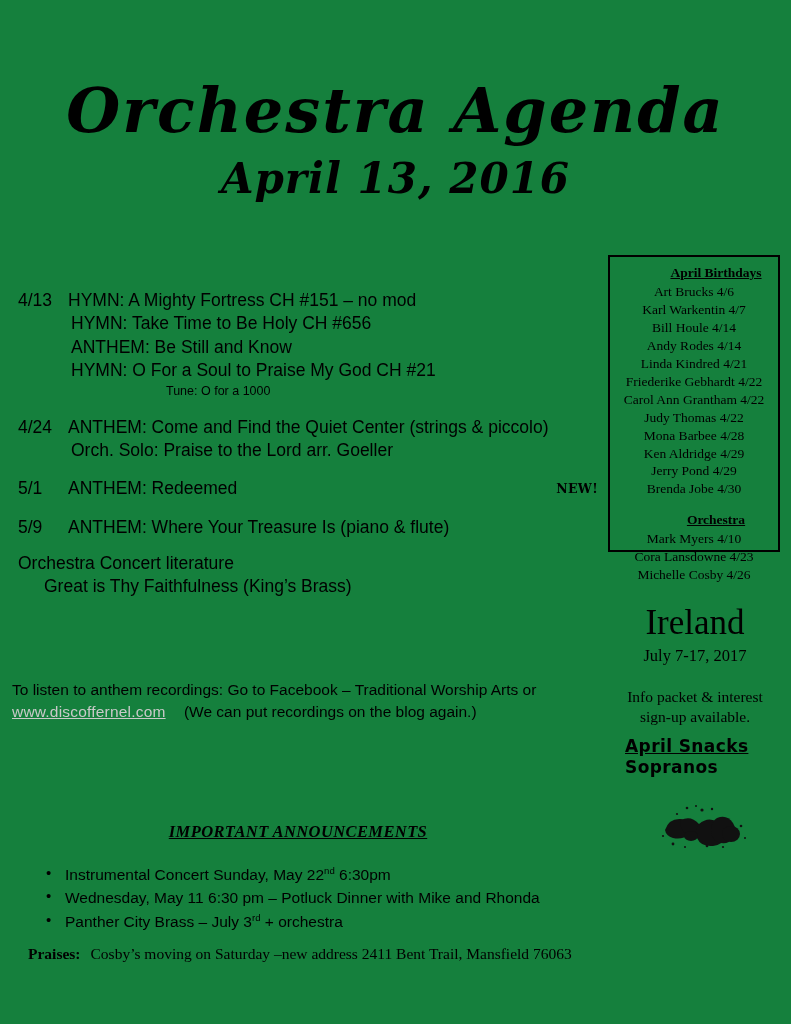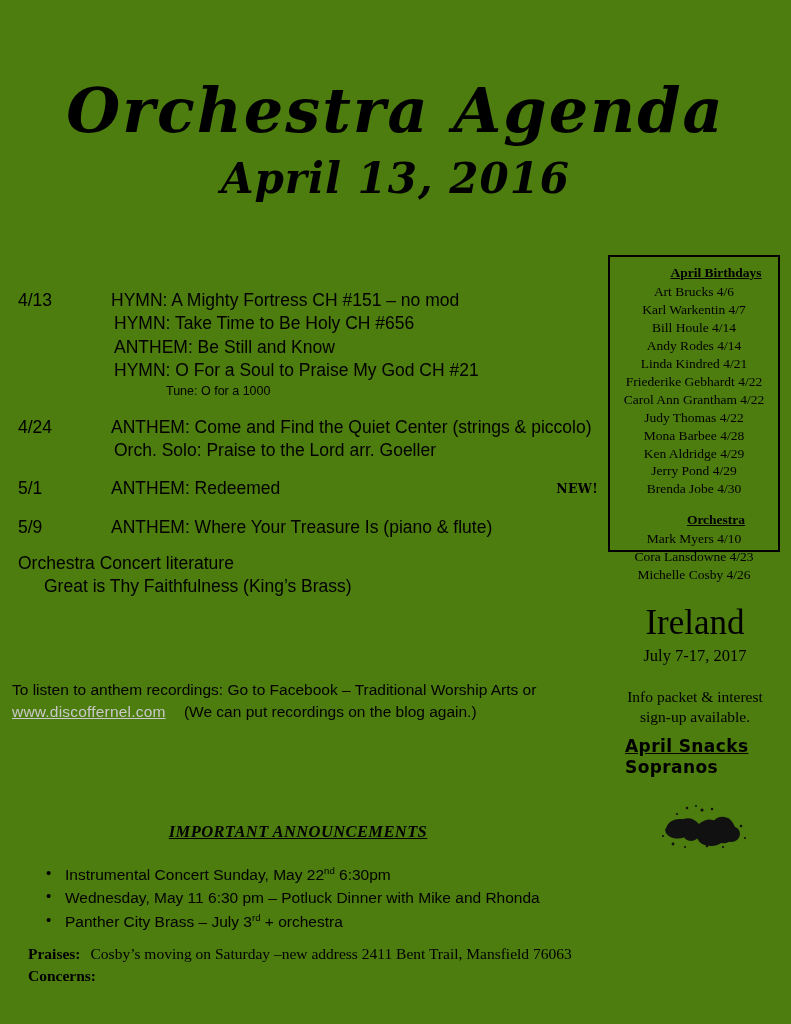--- a/index.html
+++ b/index.html
@@ -4,21 +4,21 @@
 <style>
   html, body {
     margin: 0;
     padding: 0;
     background: #ffffff;
   }
   .page {
     position: relative;
     width: 791px;
     height: 1024px;
-    background: #4d7c0f;
+    background: #15803d;
     overflow: hidden;
     color: #000000;
     font-family: "Liberation Sans", sans-serif;
   }
 
   
   .title-block {
     position: absolute;
     left: 0;
     top: 78px;
@@ -60,21 +60,20 @@
     font-size: 17.5px;
     line-height: 1.33;
     white-space: nowrap;
   }
   .agenda-date {
     width: 50px;
     flex: 0 0 50px;
   }
   .agenda-text {
     flex: 1 1 auto;
-    margin-left: 43px;
   }
   .agenda-line.cont .agenda-date {
     width: 53px;
     flex: 0 0 53px;
   }
   .new-flag {
     font-family: "DejaVu Serif", serif;
     font-weight: bold;
     font-size: 12.5px;
     letter-spacing: 0.3px;
@@ -394,18 +393,15 @@
       <li>
         <span>Panther City Brass – July 3</span><sup>rd</sup><span> + orchestra</span>
       </li>
     </ul>
   </div>
 
   <div class="praises">
     <div>
       <b>Praises:</b><span class="praises-text">Cosby’s moving on Saturday –new address  2411 Bent Trail, Mansfield 76063</span>
     </div>
-    <div>
-      <b>Concerns:</b><span class="praises-text"></span>
-    </div>
   </div>
 
 </div>
 
 </body></html>

